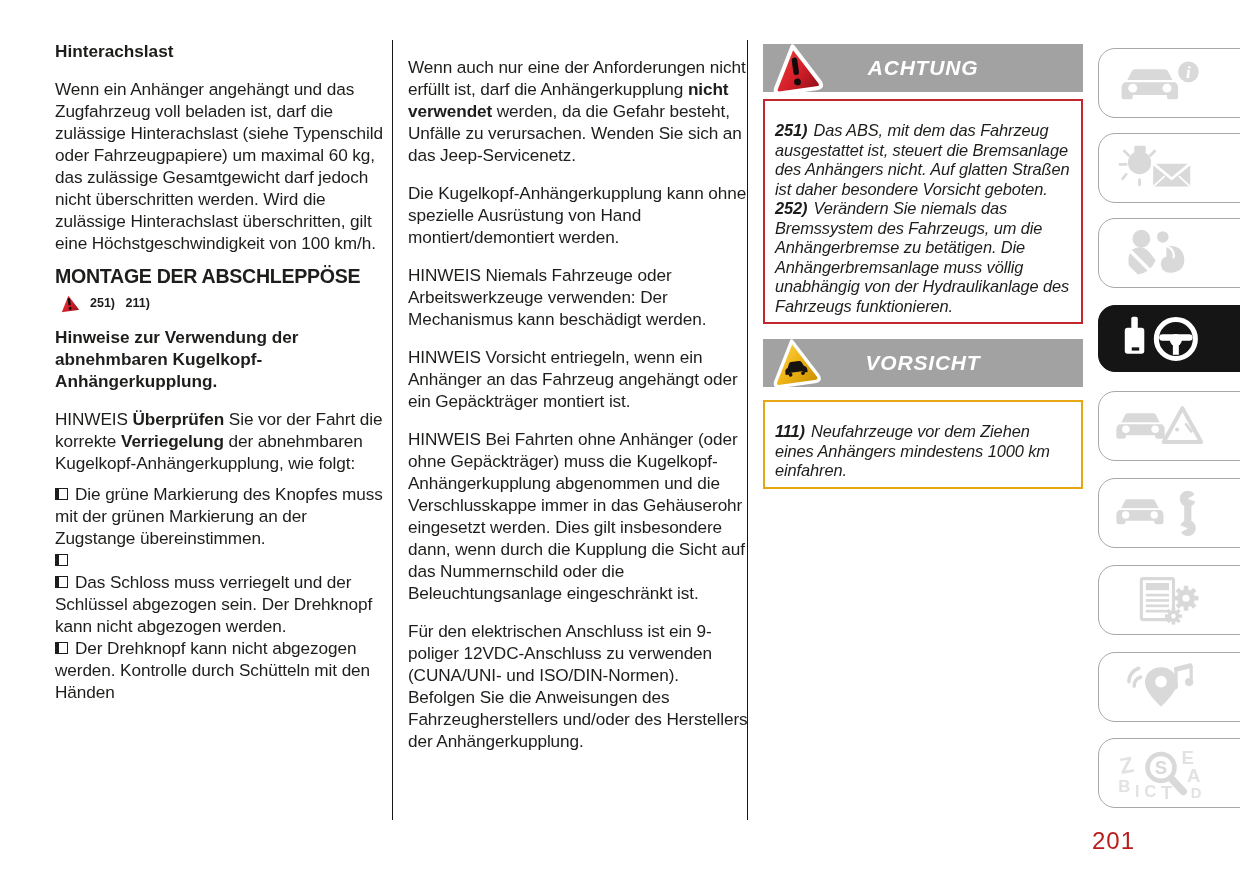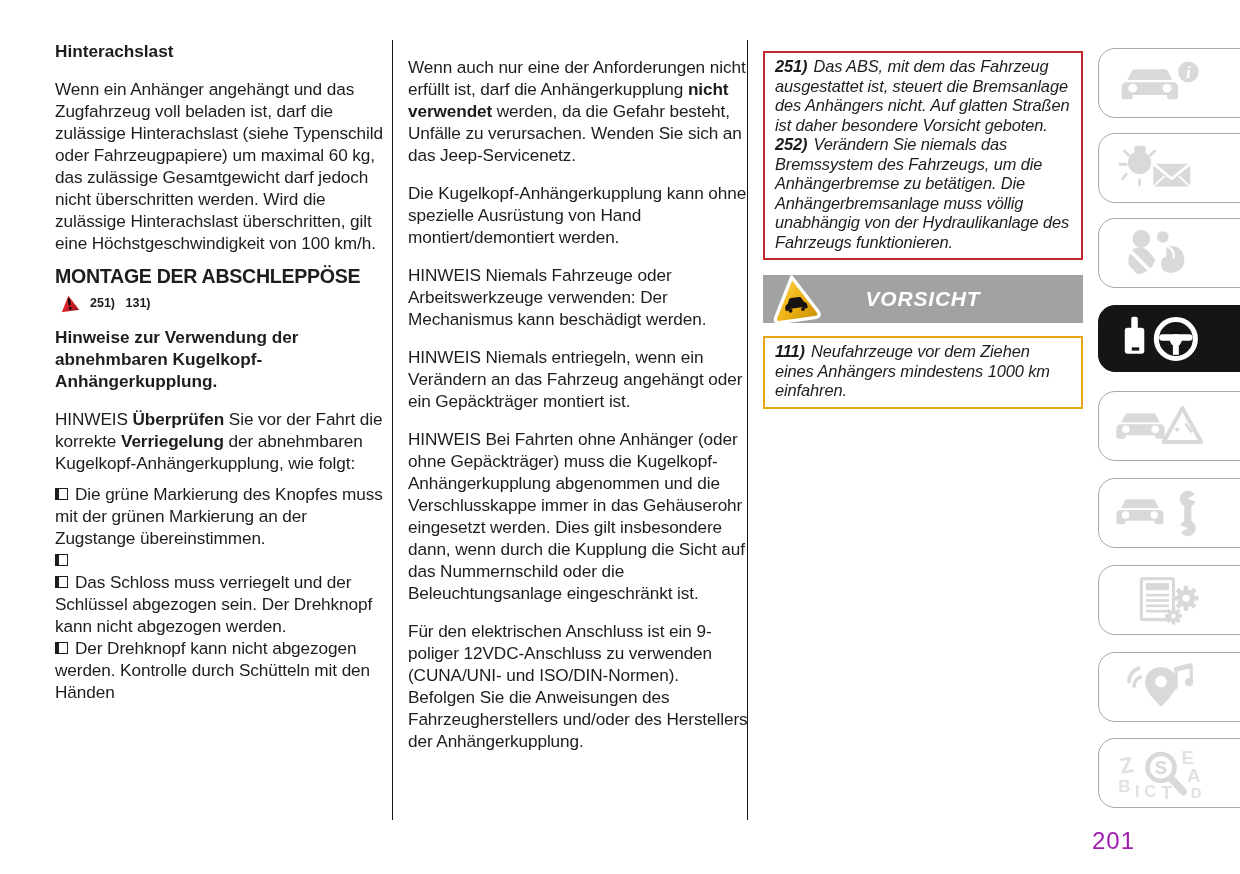--- a/index.html
+++ b/index.html
@@ -20,31 +20,31 @@
   .h2{font-weight:bold;font-size:19.6px;line-height:23px;margin:11px 0 0;letter-spacing:-0.3px;}
   .sub{font-weight:bold;font-size:17.2px;line-height:22px;margin:10px 0 9px;}
   .refline{display:flex;align-items:center;gap:8px;margin:2px 0 0 2px;height:26px;}
   .refs{font-weight:bold;font-size:12.5px;word-spacing:7px;letter-spacing:0;}
   .li{font-size:17.2px;line-height:22px;letter-spacing:-0.1px;}
   .sq{display:inline-block;width:8px;height:10px;border:1.7px solid #1d1d1b;border-left:4.5px solid #1d1d1b;margin-right:7px;vertical-align:baseline;}
 
   .wbar{position:relative;height:48px;background:#a2a2a2;display:flex;align-items:center;justify-content:center;}
   .wlabel{color:#fff;font-style:italic;font-weight:bold;font-size:21px;letter-spacing:0.8px;}
   .wtri{position:absolute;left:3px;top:-3px;}
-  .wbox{border:2.6px solid #c1272d;padding:4px 10px 6px;font-style:italic;font-size:16.4px;line-height:19.5px;margin-top:7px;letter-spacing:-0.1px;}
+  .wbox{border:2.6px solid #c1272d;padding:20px 10px 6px;font-style:italic;font-size:16.4px;line-height:19.5px;margin-top:7px;letter-spacing:-0.1px;}
   .wbox.yellow{border-color:#e7a614;}
   .wbox .wi{margin:0;}
   .wnum{margin-right:6px;font-style:italic;}
   #vorsicht-bar{margin-top:15px;}
   .wbox.yellow{margin-top:13px;}
 
   .tile{position:absolute;left:1098px;width:170px;height:70px;border:1.6px solid #a8a8a8;border-radius:17px;box-sizing:border-box;display:flex;align-items:center;padding-left:12px;background:#fff;}
   .tile.active{background:#151515;border-color:#151515;height:67px;}
 
-  #page-number{position:absolute;left:1092px;top:827px;font-size:24px;letter-spacing:1px;color:#a21caf;}
+  #page-number{position:absolute;left:1092px;top:827px;font-size:24px;letter-spacing:1px;color:#b91c1c;}
 </style>
 </head>
 <body>
 
 <div id="page">
 
   <div class="col" id="col-left">
     <div class="h1">Hinterachslast</div>
     <p class="p">Wenn ein Anhänger angehängt und das Zugfahrzeug voll beladen ist, darf die zulässige Hinterachslast (siehe Typenschild oder Fahrzeugpapiere) um maximal 60 kg, das zulässige Gesamtgewicht darf jedoch nicht überschritten werden. Wird die zulässige Hinterachslast überschritten, gilt eine Höchstgeschwindigkeit von 100 km/h.</p>
     <div class="h2">MONTAGE DER ABSCHLEPPÖSE</div>
@@ -61,46 +61,56 @@
               <stop offset="0.5" stop-color="#f0b517"></stop>
               <stop offset="1" stop-color="#c98f00"></stop>
           </linearGradient>
         </defs>
         <g transform="rotate(-8 30 30)">
           <path d="M30 5 L52 44 Q55 50 48 50 H12 Q5 50 8 44 Z" fill="url(#rg)" stroke="#ffffff" stroke-width="5" stroke-linejoin="round"></path>
           <rect x="27" y="16" width="6" height="18" rx="3" fill="#14090a"></rect>
           <circle cx="30" cy="41" r="3.6" fill="#14090a"></circle>
         </g>
       </svg>
-      <span class="refs">251) 131)</span>
+      <span class="refs">251) 211)</span>
     </div>
     <div class="sub">Hinweise zur Verwendung der abnehmbaren Kugelkopf-Anhängerkupplung.</div>
     <p class="p"><span>HINWEIS </span><b>Überprüfen</b><span> Sie vor der Fahrt die korrekte </span><b>Verriegelung</b><span> der abnehmbaren Kugelkopf-Anhängerkupplung, wie folgt:</span></p>
     <div>
 
     <div class="li"><span class="sq"></span><span>Die grüne Markierung des Knopfes muss mit der grünen Markierung an der Zugstange übereinstimmen.</span></div>
         <div class="li"><span class="sq"></span></div>
         <div class="li"><span class="sq"></span><span>Das Schloss muss verriegelt und der Schlüssel abgezogen sein. Der Drehknopf kann nicht abgezogen werden.</span></div>
         <div class="li"><span class="sq"></span><span>Der Drehknopf kann nicht abgezogen werden. Kontrolle durch Schütteln mit den Händen</span></div>
       </div>
   </div>
 
   <div class="vrule" id="rule1"></div>
   <div class="vrule" id="rule2"></div>
 
   <div class="col" id="col-mid">
     <p class="p p0"><span>Wenn auch nur eine der Anforderungen nicht erfüllt ist, darf die Anhängerkupplung </span><b>nicht verwendet</b><span> werden, da die Gefahr besteht, Unfälle zu verursachen. Wenden Sie sich an das Jeep-Servicenetz.</span></p>
     <p class="p">Die Kugelkopf-Anhängerkupplung kann ohne spezielle Ausrüstung von Hand montiert/demontiert werden.</p>
     <p class="p">HINWEIS Niemals Fahrzeuge oder Arbeitswerkzeuge verwenden: Der Mechanismus kann beschädigt werden.</p>
-    <p class="p">HINWEIS Niemals entriegeln, wenn ein Verändern an das Fahrzeug angehängt oder ein Gepäckträger montiert ist.</p>
+    <p class="p">HINWEIS Vorsicht entriegeln, wenn ein Anhänger an das Fahrzeug angehängt oder ein Gepäckträger montiert ist.</p>
     <p class="p">HINWEIS Bei Fahrten ohne Anhänger (oder ohne Gepäckträger) muss die Kugelkopf-Anhängerkupplung abgenommen und die Verschlusskappe immer in das Gehäuserohr eingesetzt werden. Dies gilt insbesondere dann, wenn durch die Kupplung die Sicht auf das Nummernschild oder die Beleuchtungsanlage eingeschränkt ist.</p>
     <p class="p p0">Für den elektrischen Anschluss ist ein 9-poliger 12VDC-Anschluss zu verwenden (CUNA/UNI- und ISO/DIN-Normen). Befolgen Sie die Anweisungen des Fahrzeugherstellers und/oder des Herstellers der Anhängerkupplung.</p>
   </div>
 
   <div class="col" id="col-right">
+    <div class="wbar" id="achtung-bar">
+      <svg class="wtri" width="60" height="56" viewBox="0 0 60 56">
+        <g transform="rotate(-8 30 30)">
+          <path d="M30 5 L52 44 Q55 50 48 50 H12 Q5 50 8 44 Z" fill="url(#rg)" stroke="#ffffff" stroke-width="4" stroke-linejoin="round"></path>
+          <rect x="27.2" y="16.5" width="5.6" height="17.5" rx="2.6" fill="#14090a"></rect>
+          <circle cx="30" cy="41" r="3.4" fill="#14090a"></circle>
+        </g>
+      </svg>
+      <span class="wlabel">ACHTUNG</span>
+    </div>
     <div class="wbox red">
 
     <p class="wi"><b class="wnum">251)</b><span>Das ABS, mit dem das Fahrzeug ausgestattet ist, steuert die Bremsanlage des Anhängers nicht. Auf glatten Straßen ist daher besondere Vorsicht geboten.</span></p>
         <p class="wi"><b class="wnum">252)</b><span>Verändern Sie niemals das Bremssystem des Fahrzeugs, um die Anhängerbremse zu betätigen. Die Anhängerbremsanlage muss völlig unabhängig von der Hydraulikanlage des Fahrzeugs funktionieren.</span></p>
       </div>
 
     <div class="wbar" id="vorsicht-bar">
       <svg class="wtri" width="58" height="54" viewBox="0 0 60 56">
         <g transform="rotate(-8 30 30)">
           <path d="M30 5 L52 44 Q55 50 48 50 H12 Q5 50 8 44 Z" fill="url(#yg)" stroke="#ffffff" stroke-width="3.5" stroke-linejoin="round"></path>

